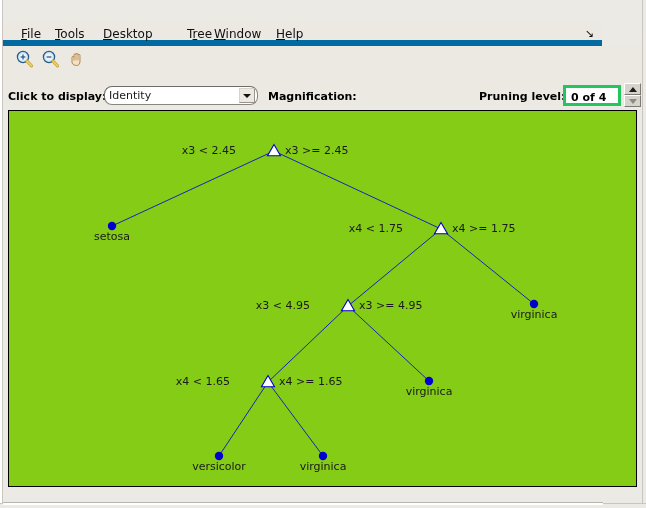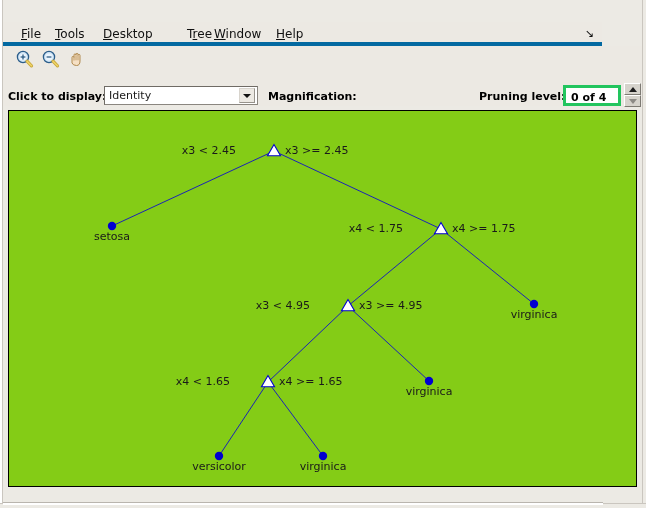--- a/index.html
+++ b/index.html
@@ -102,21 +102,21 @@
     background: #e0ddd6;
   }
 
   
   .menubar {
     position: absolute;
     left: 0; top: 22px;
     width: 602px;
     height: 24px;
     background: #ece9e3;
-    border-bottom: 4px solid #0369a1;
+    border-bottom: 6px solid #0369a1;
     box-sizing: border-box;
     text-decoration: underline;
   }
   .menu-item {
     position: absolute;
     top: 4px;
     font-size: 12px;
     color: #101010;
     font-family: "DejaVu Sans", sans-serif;
     padding: 1px 3px;
@@ -351,21 +351,21 @@
         <line x1="8" y1="8.6" x2="8" y2="11.5" stroke="#b08a50" stroke-width="0.8"></line>
         <line x1="10" y1="6.2" x2="10" y2="11.3" stroke="#b08a50" stroke-width="0.8"></line>
         <line x1="12" y1="6.4" x2="12" y2="11.3" stroke="#b08a50" stroke-width="0.8"></line>
       </svg>
     </div>
   </div>
 
   <div class="ctrlbar"></div>
 
   <div class="ctrl-label" style="left:8px">Click to display:</div>
-  <div class="combo" style="left:104px; width:154px;">
+  <div class="combo" style="left:104px; width:154px;border-radius:8px;">
     <span class="val">Identity</span>
     <span class="arrow"></span>
   </div>
 
   <div class="ctrl-label" style="left:268px">Magnification:</div>
 
   <div class="ctrl-label" style="left:479px">Pruning level:</div>
   <div class="prune-box">
     <span class="val">0 of 4</span>
   </div>

